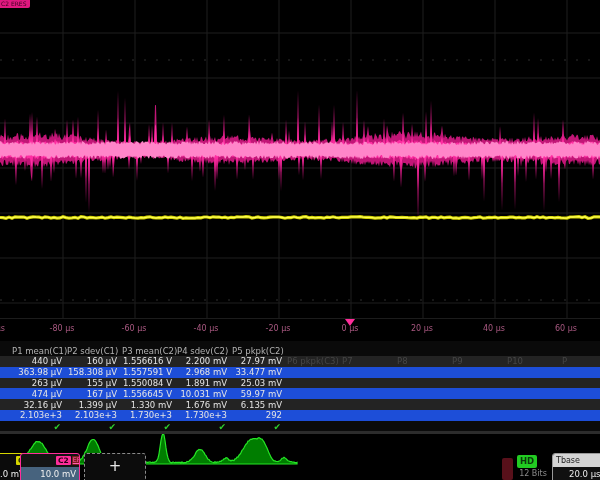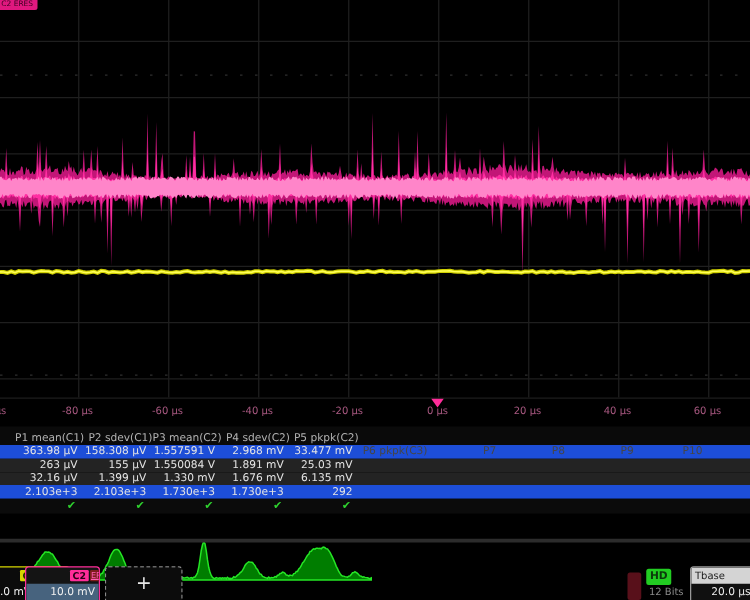--- a/index.html
+++ b/index.html
@@ -31,21 +31,21 @@
     border-left:5px solid transparent;border-right:5px solid transparent;
     border-top:7px solid #ff2d9a;
   }
 
   #mtable{position:absolute;left:0;top:341px;width:600px;z-index:4;overflow:hidden;}
   .trow{display:grid;grid-template-columns:repeat(11,55px);padding-left:12px;align-items:center;height:10.8px;}
   .thead{height:15px;background:#0a0a0a;}
   .even{background:#232323;}
   .odd{background:#1d4ed8;}
   .status{height:12px;background:#0b0b0b;}
-  .hcell{font-size:8.5px;color:#b2b2b2;text-align:right;white-space:nowrap;overflow:hidden;}
+  .hcell{font-size:8.5px;color:#b2b2b2;text-align:left;white-space:nowrap;overflow:hidden;}
   .hcell.dim{color:#464646;margin-top:20px;}
   .vcell{font-size:8.5px;color:#e4e4e4;text-align:right;padding-right:5px;white-space:nowrap;}
   .vcell.check{color:#2fd32f;font-size:9px;padding-right:6px;}
 
   .tdivider{position:absolute;left:0;top:431px;width:600px;height:3px;background:#2c2c2c;z-index:4;}
 
   .bottombar{position:absolute;left:0;top:452px;width:600px;height:28px;z-index:6;}
   .chbox{position:absolute;border-radius:3px;background:#0b0b0b;overflow:hidden;}
   .chbox.c1{left:-42px;top:1px;width:98px;height:34px;border:1px solid #d6d600;}
   .chbox.c2{left:20px;top:1px;width:60px;height:34px;border:1px solid #ff2d9a;background:#141414;}
@@ -131,20 +131,33 @@
         <div class="hcell">P3 mean(C2)</div>
         <div class="hcell">P4 sdev(C2)</div>
         <div class="hcell">P5 pkpk(C2)</div>
         <div class="hcell dim">P6 pkpk(C3)</div>
         <div class="hcell dim">P7</div>
         <div class="hcell dim">P8</div>
         <div class="hcell dim">P9</div>
         <div class="hcell dim">P10</div>
         <div class="hcell dim">P</div>
       </div>
+      <div class="trow even">
+        <div class="vcell">440 µV</div>
+        <div class="vcell">160 µV</div>
+        <div class="vcell">1.556616 V</div>
+        <div class="vcell">2.200 mV</div>
+        <div class="vcell">27.97 mV</div>
+        <div class="vcell"></div>
+        <div class="vcell"></div>
+        <div class="vcell"></div>
+        <div class="vcell"></div>
+        <div class="vcell"></div>
+        <div class="vcell"></div>
+      </div>
       <div class="trow odd">
         <div class="vcell">363.98 µV</div>
         <div class="vcell">158.308 µV</div>
         <div class="vcell">1.557591 V</div>
         <div class="vcell">2.968 mV</div>
         <div class="vcell">33.477 mV</div>
         <div class="vcell"></div>
         <div class="vcell"></div>
         <div class="vcell"></div>
         <div class="vcell"></div>
@@ -157,20 +170,33 @@
         <div class="vcell">1.550084 V</div>
         <div class="vcell">1.891 mV</div>
         <div class="vcell">25.03 mV</div>
         <div class="vcell"></div>
         <div class="vcell"></div>
         <div class="vcell"></div>
         <div class="vcell"></div>
         <div class="vcell"></div>
         <div class="vcell"></div>
       </div>
+      <div class="trow odd">
+        <div class="vcell">474 µV</div>
+        <div class="vcell">167 µV</div>
+        <div class="vcell">1.556645 V</div>
+        <div class="vcell">10.031 mV</div>
+        <div class="vcell">59.97 mV</div>
+        <div class="vcell"></div>
+        <div class="vcell"></div>
+        <div class="vcell"></div>
+        <div class="vcell"></div>
+        <div class="vcell"></div>
+        <div class="vcell"></div>
+      </div>
       <div class="trow even">
         <div class="vcell">32.16 µV</div>
         <div class="vcell">1.399 µV</div>
         <div class="vcell">1.330 mV</div>
         <div class="vcell">1.676 mV</div>
         <div class="vcell">6.135 mV</div>
         <div class="vcell"></div>
         <div class="vcell"></div>
         <div class="vcell"></div>
         <div class="vcell"></div>

